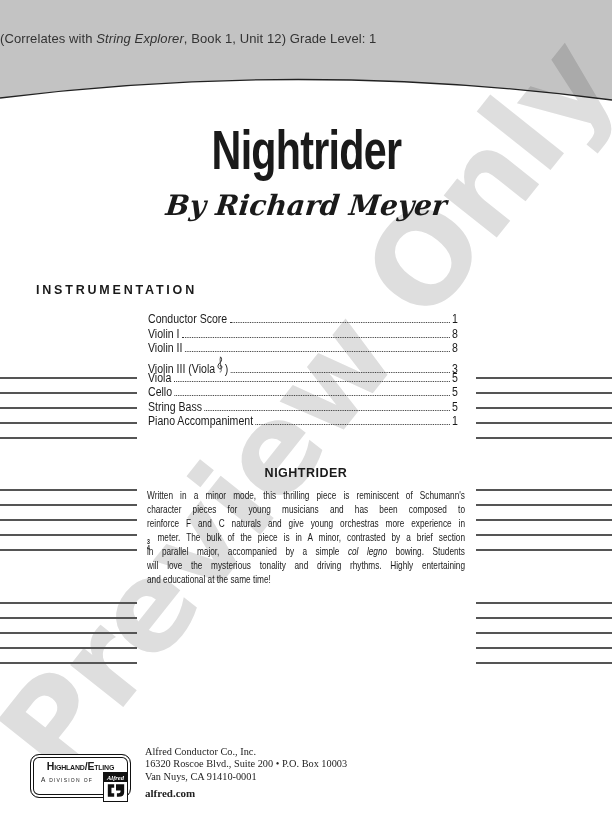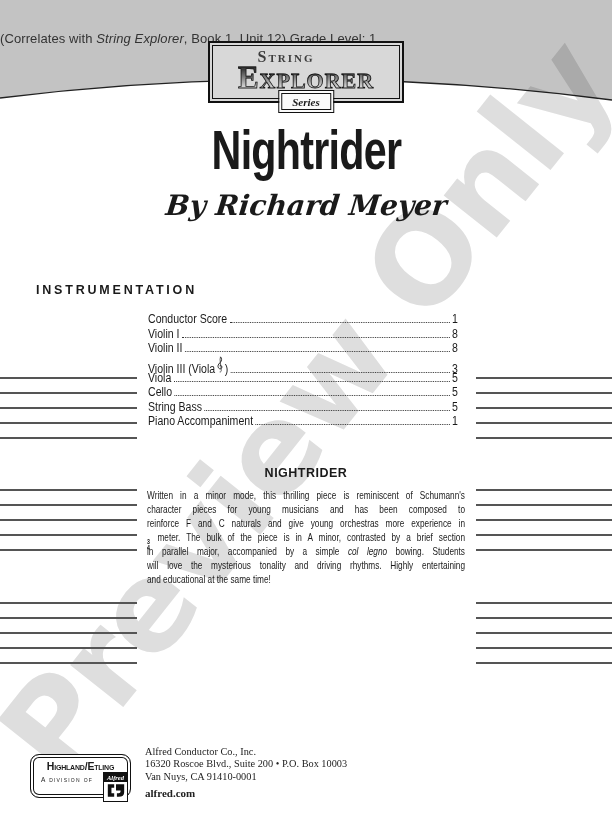--- a/index.html
+++ b/index.html
@@ -112,29 +112,20 @@
   </svg>
 
   <div class="watermark">
     <span>Preview Only</span>
   </div>
 
   <div class="header-note">
     <span>(Correlates with </span><span class="it">String Explorer</span><span>, Book 1, Unit 12) Grade Level: 1</span>
   </div>
 
-  <div class="logo">
-    <div class="logo-inner">
-      <div class="logo-top">String</div>
-      <div class="logo-main">Explorer</div>
-    </div>
-    <div class="logo-banner">
-      <span>Series</span>
-    </div>
-  </div>
 
   <h1 class="title">
     <span>Nightrider</span>
   </h1>
 
   <div class="byline">
     <span>By Richard Meyer</span>
   </div>
 
   <div class="staff left s1"></div>

